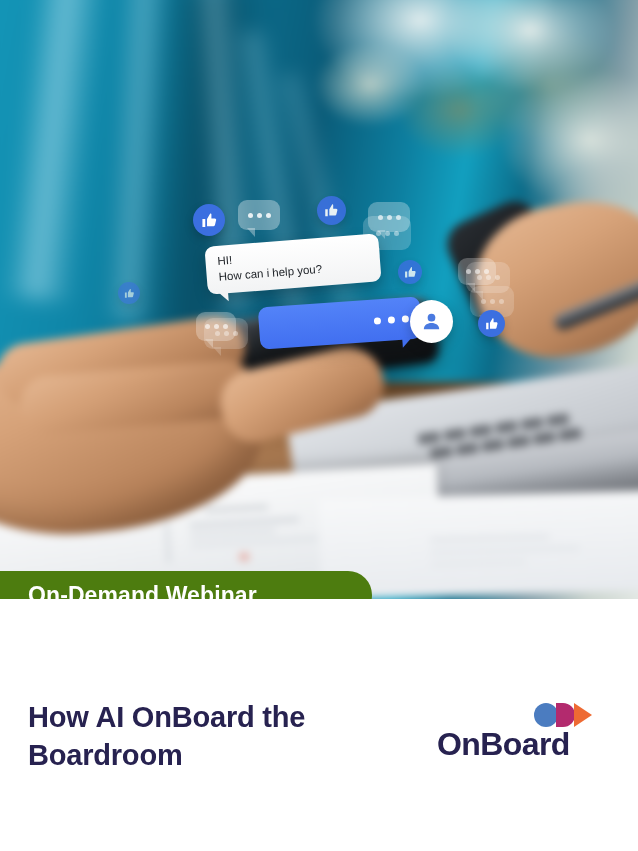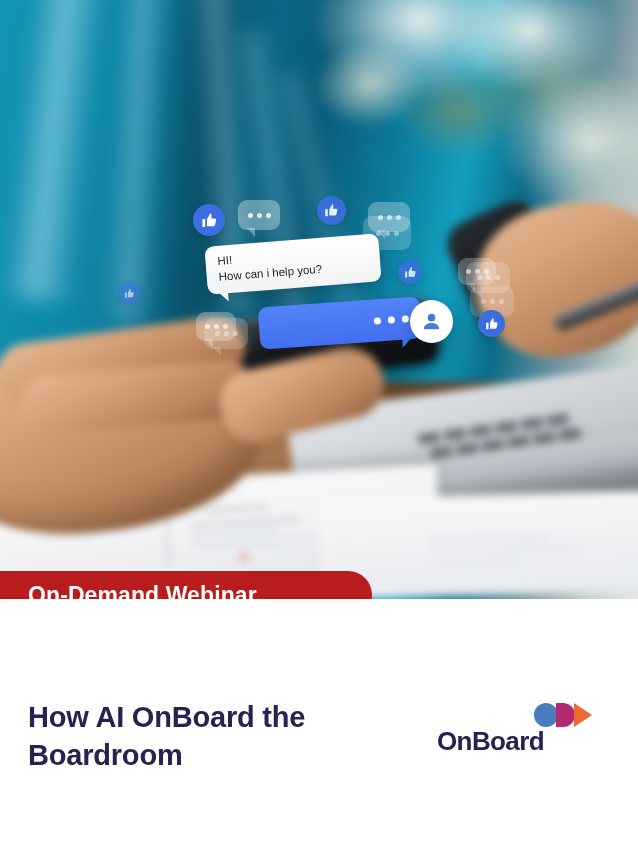--- a/index.html
+++ b/index.html
@@ -328,21 +328,21 @@
     background: #ffffff;
     display: flex; align-items: center; justify-content: center;
     box-shadow: 0 5px 12px rgba(0,0,0,0.22);
   }
 
   
   .badge {
     position: absolute;
     left: 0; top: 571px;
     width: 372px; height: 48px;
-    background: #b91c1c;
+    background: #4d7c0f;
     border-radius: 0 26px 26px 0;
     display: flex; align-items: center;
     padding-left: 28px;
     box-sizing: border-box;
   }
   .badge-label {
     color: #ffffff;
     font-size: 23px;
     font-weight: 700;
     letter-spacing: .1px;
@@ -391,21 +391,21 @@
     position: absolute; left: 40px; top: 1px;
     width: 0; height: 0;
     border-top: 12px solid transparent;
     border-bottom: 12px solid transparent;
     border-left: 18px solid #ee6a33;
   }
   .logo-word {
     position: absolute;
     left: 0; top: 26px;
     color: #272250;
-    font-size: 26px;
+    font-size: 32px;
     font-weight: 700;
     letter-spacing: -0.6px;
     line-height: 1;
   }
 </style>
 </head>
 <body>
 
 <div class="page">
 

